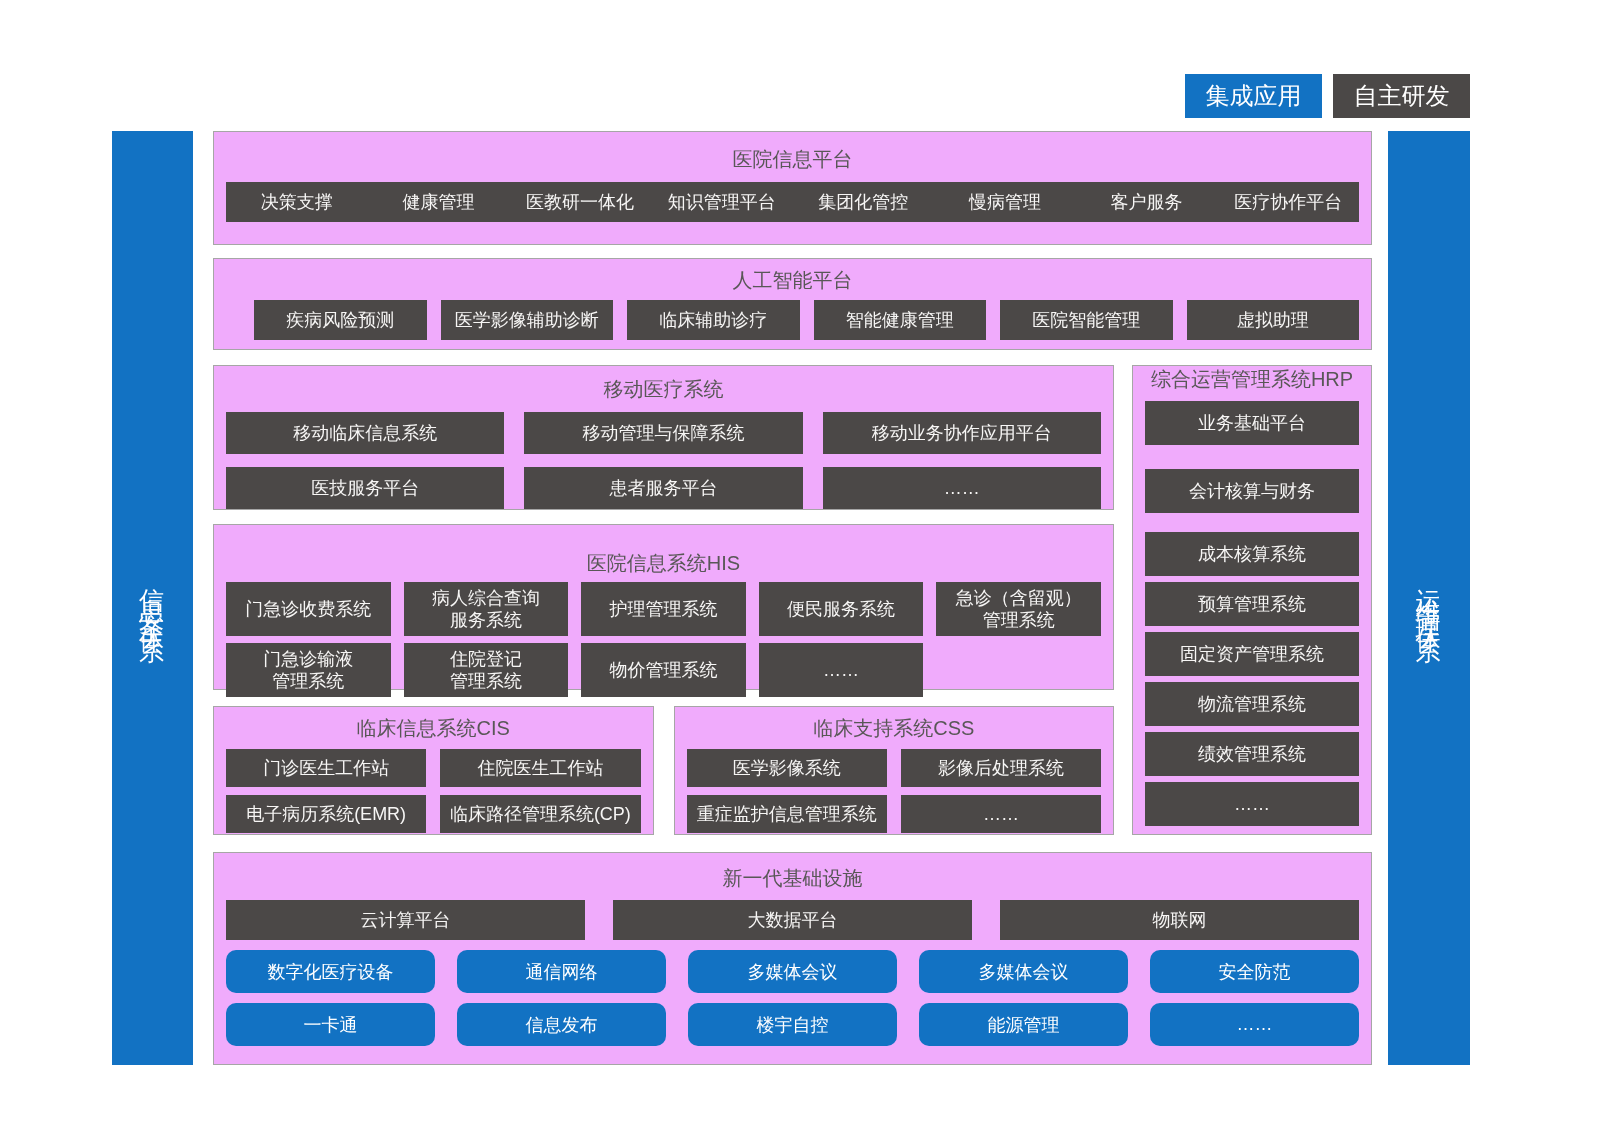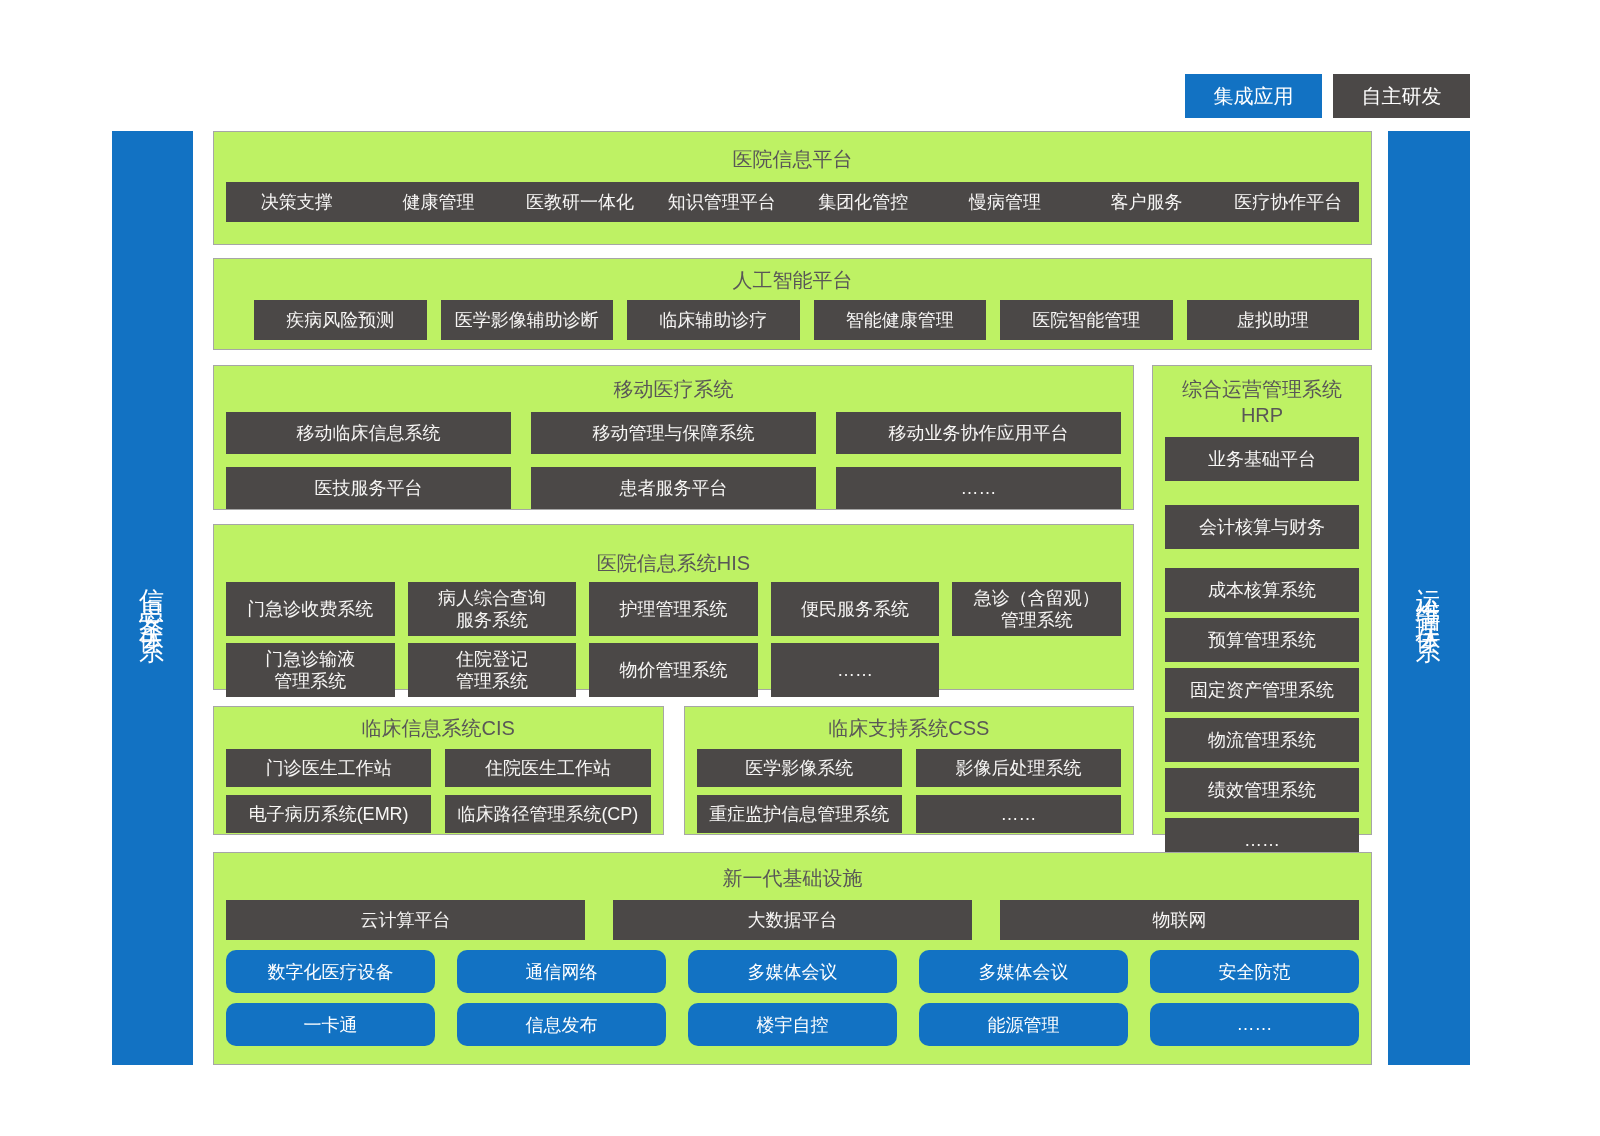--- a/index.html
+++ b/index.html
@@ -9,32 +9,32 @@
     --title:#595757;
   }
   html,body{margin:0;padding:0;background:#fff;}
   .page{
     position:relative;width:1600px;height:1136px;background:#fff;overflow:hidden;
     font-family:"Liberation Sans","DejaVu Sans",sans-serif;
   }
   
   .legend{position:absolute;top:74px;left:1185px;display:flex;gap:11px;}
   .chip{width:137px;height:44px;display:flex;align-items:center;justify-content:center;
-        color:#fff;font-size:20px;}
+        color:#fff;font-size:24px;}
   .chip.blue{background:var(--blue);}
   .chip.dark{background:var(--dark);}
   
   .layout{position:absolute;left:112px;top:131px;width:1358px;height:934px;display:flex;}
   .vbar{width:81px;background:var(--blue);color:#fff;display:flex;align-items:center;justify-content:center;}
   .vbar span{writing-mode:vertical-lr;text-orientation:upright;font-size:25px;letter-spacing:10px;color:#fff;}
   .vbar.left{margin-right:20px;}
   .vbar.right{width:82px;margin-left:16px;}
   .main{flex:1;display:flex;flex-direction:column;min-width:0;}
   
-  .box{border:1px solid var(--border);background:#bef264;box-sizing:border-box;}
+  .box{border:1px solid var(--border);background:#f0abfc;box-sizing:border-box;}
   .box-title{text-align:center;color:var(--title);font-size:20px;line-height:26px;}
   .item{
     background:var(--dark);color:#f7f6f5;font-size:18px;line-height:1.25;
     display:flex;align-items:center;justify-content:center;text-align:center;
     white-space:pre-line;box-sizing:border-box;padding:2px 4px;
   }
   .blue-item{
     background:var(--blue);color:#fff;font-size:18px;
     display:flex;align-items:center;justify-content:center;text-align:right;box-sizing:border-box;border-radius:10px;
   }
@@ -58,21 +58,21 @@
   
   .his{height:166px;margin-top:14px;padding:8px 12px 0;}
   .his .box-title{margin-bottom:6px;margin-top:17px;}
   .his .grid{display:grid;grid-template-columns:repeat(5,1fr);gap:7px 13px;grid-auto-rows:54px;}
   
   .cis-css-row{margin-top:16px;flex:1;display:flex;gap:20px;}
   .half-box{flex:1;padding:8px 12px 0;min-width:0;}
   .half-box .box-title{margin-bottom:8px;}
   .grid2{display:grid;grid-template-columns:repeat(2,1fr);gap:8px 14px;grid-auto-rows:38px;}
   
-  .hrp{width:220px;padding:10px 12px 12px;display:flex;flex-direction:column;}
+  .hrp{width:240px;padding:0 12px 12px;display:flex;flex-direction:column;}
   .hrp .box-title{margin-bottom:9px;}
   .hrp .item{height:44px;flex:none;margin-bottom:6px;}
   .hrp .item:nth-child(2){margin-bottom:24px;}
   .hrp .item:nth-child(3){margin-bottom:19px;}
   .hrp .item:last-child{margin-bottom:0;}
   
   .infra{height:213px;margin-top:17px;padding:12px 12px 0;}
   .infra .dark-row{display:flex;gap:28px;margin-top:9px;}
   .infra .dark-row .item{flex:1;height:40px;}
   .infra .blue-row{display:flex;gap:22px;margin-top:10px;}

